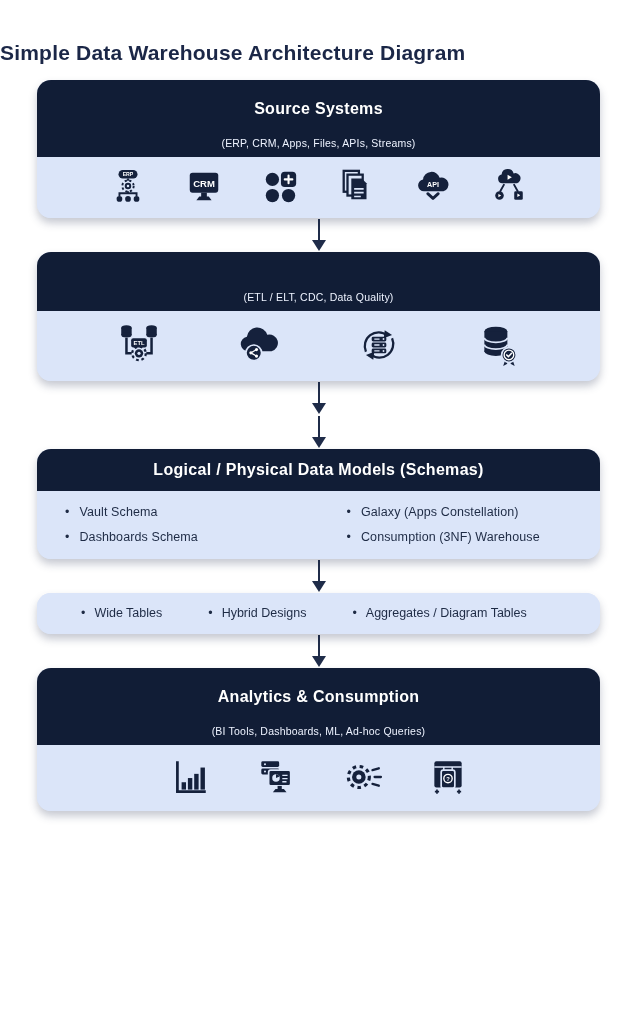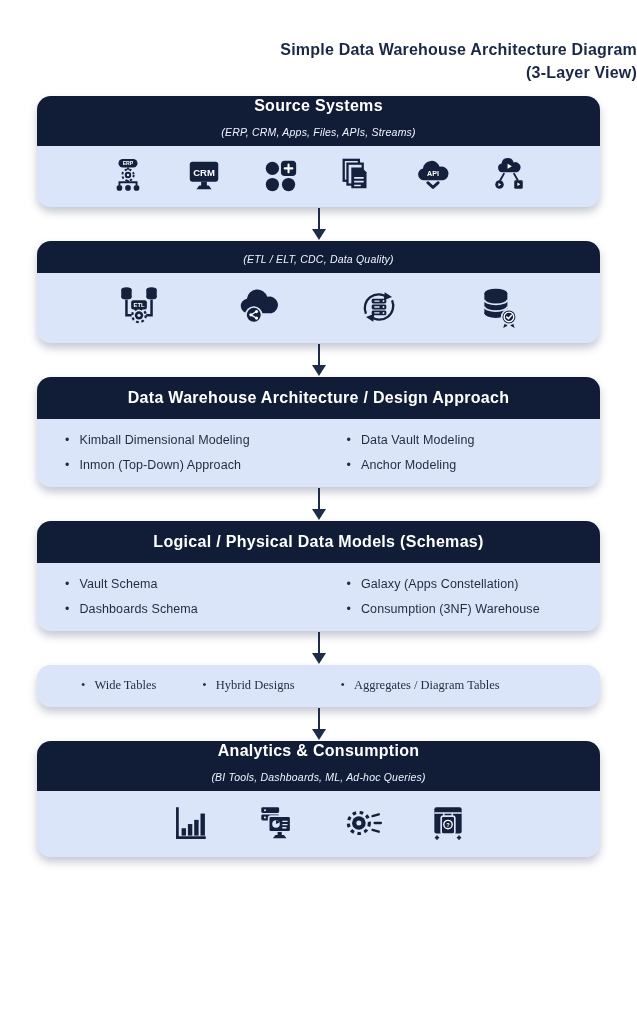--- a/index.html
+++ b/index.html
@@ -7,22 +7,22 @@
   body {
     width: 637px;
     height: 1024px;
     background: #ffffff;
     font-family: "Liberation Sans", sans-serif;
     overflow: hidden;
   }
   .title {
     margin: 0;
     padding-top: 38px;
-    text-align: right;
-    font-size: 16px;
+    text-align: left;
+    font-size: 21px;
     font-weight: 700;
     color: #1b2747;
     line-height: 1.45;
     letter-spacing: 0.2px;
   }
   .title span { display: block; }
   .stack {
     width: 563px;
     margin: 12px auto 0;
     display: flex;
@@ -31,35 +31,34 @@
   .box {
     border-radius: 14px;
     overflow: hidden;
     background: #dbe5f9;
     box-shadow: 0 5px 9px rgba(45, 58, 90, 0.28);
   }
   .box-header {
     background: #111d36;
     color: #ffffff;
     text-align: center;
-    padding: 1px 10px 8px;
+    padding: 20px 10px 8px;
   }
   .box-header.single { padding: 12px 10px; }
   .box-title {
     font-size: 16px;
     font-weight: 600;
     letter-spacing: 0.3px;
   }
   .box-subtitle {
     font-size: 10.5px;
     font-weight: 400;
-    margin-top: 11px;
+    margin-top: 19px;
     color: #eef3ff;
     letter-spacing: 0.2px;
-    font-style: italic;
   }
   .box-body { background: #dbe5f9; }
   .icons-row {
     display: flex;
     justify-content: space-evenly;
     align-items: center;
     padding: 11px 34px 12px;
   }
   .icons-row.centered {
     justify-content: center;
@@ -86,21 +85,20 @@
     content: "•";
     margin-right: 10px;
     color: #1e2b45;
   }
   .bullets-row {
     list-style: none;
     margin: 0;
     display: flex;
     gap: 46px;
     padding: 13px 0 14px 44px;
-    font-family: Liberation Serif, serif;
   }
   .bullets-row li {
     font-size: 12.5px;
     color: #1e2b45;
     padding: 0;
   }
   .bullets-row li::before {
     content: "•";
     margin-right: 9px;
     color: #1e2b45;
@@ -118,21 +116,20 @@
     font-weight: bold;
   }
 </style>
 </head>
 <body>
 
 <div class="page">
 
   <h1 class="title">
     <span>Simple Data Warehouse Architecture Diagram</span>
-    <span>(3-Layer View)</span>
   </h1>
 
   <div class="stack">
 
     <section class="box">
       <header class="box-header">
         <div class="box-title">Source Systems</div>
         <div class="box-subtitle">(ERP, CRM, Apps, Files, APIs, Streams)</div>
       </header>
       <div class="box-body icons-row">
@@ -243,35 +240,20 @@
       </div>
     </section>
 
     <div class="arrow">
       <svg width="18" height="33" viewBox="0 0 18 33">
         <path d="M9 0v23" stroke="#1f2c49" stroke-width="2" fill="none"></path>
         <path d="M2 21h14L9 32z" fill="#1f2c49"></path>
       </svg>
     </div>
 
-    <section class="box">
-      <header class="box-header single">
-        <div class="box-title">Data Warehouse Architecture / Design Approach</div>
-      </header>
-      <div class="box-body bullets">
-        <ul class="bullet-col">
-          <li>Kimball Dimensional Modeling</li>
-          <li>Inmon (Top-Down) Approach</li>
-        </ul>
-        <ul class="bullet-col">
-          <li>Data Vault Modeling</li>
-          <li>Anchor Modeling</li>
-        </ul>
-      </div>
-    </section>
 
     <div class="arrow">
       <svg width="18" height="33" viewBox="0 0 18 33">
         <path d="M9 0v23" stroke="#1f2c49" stroke-width="2" fill="none"></path>
         <path d="M2 21h14L9 32z" fill="#1f2c49"></path>
       </svg>
     </div>
 
     <section class="box">
       <header class="box-header single">

